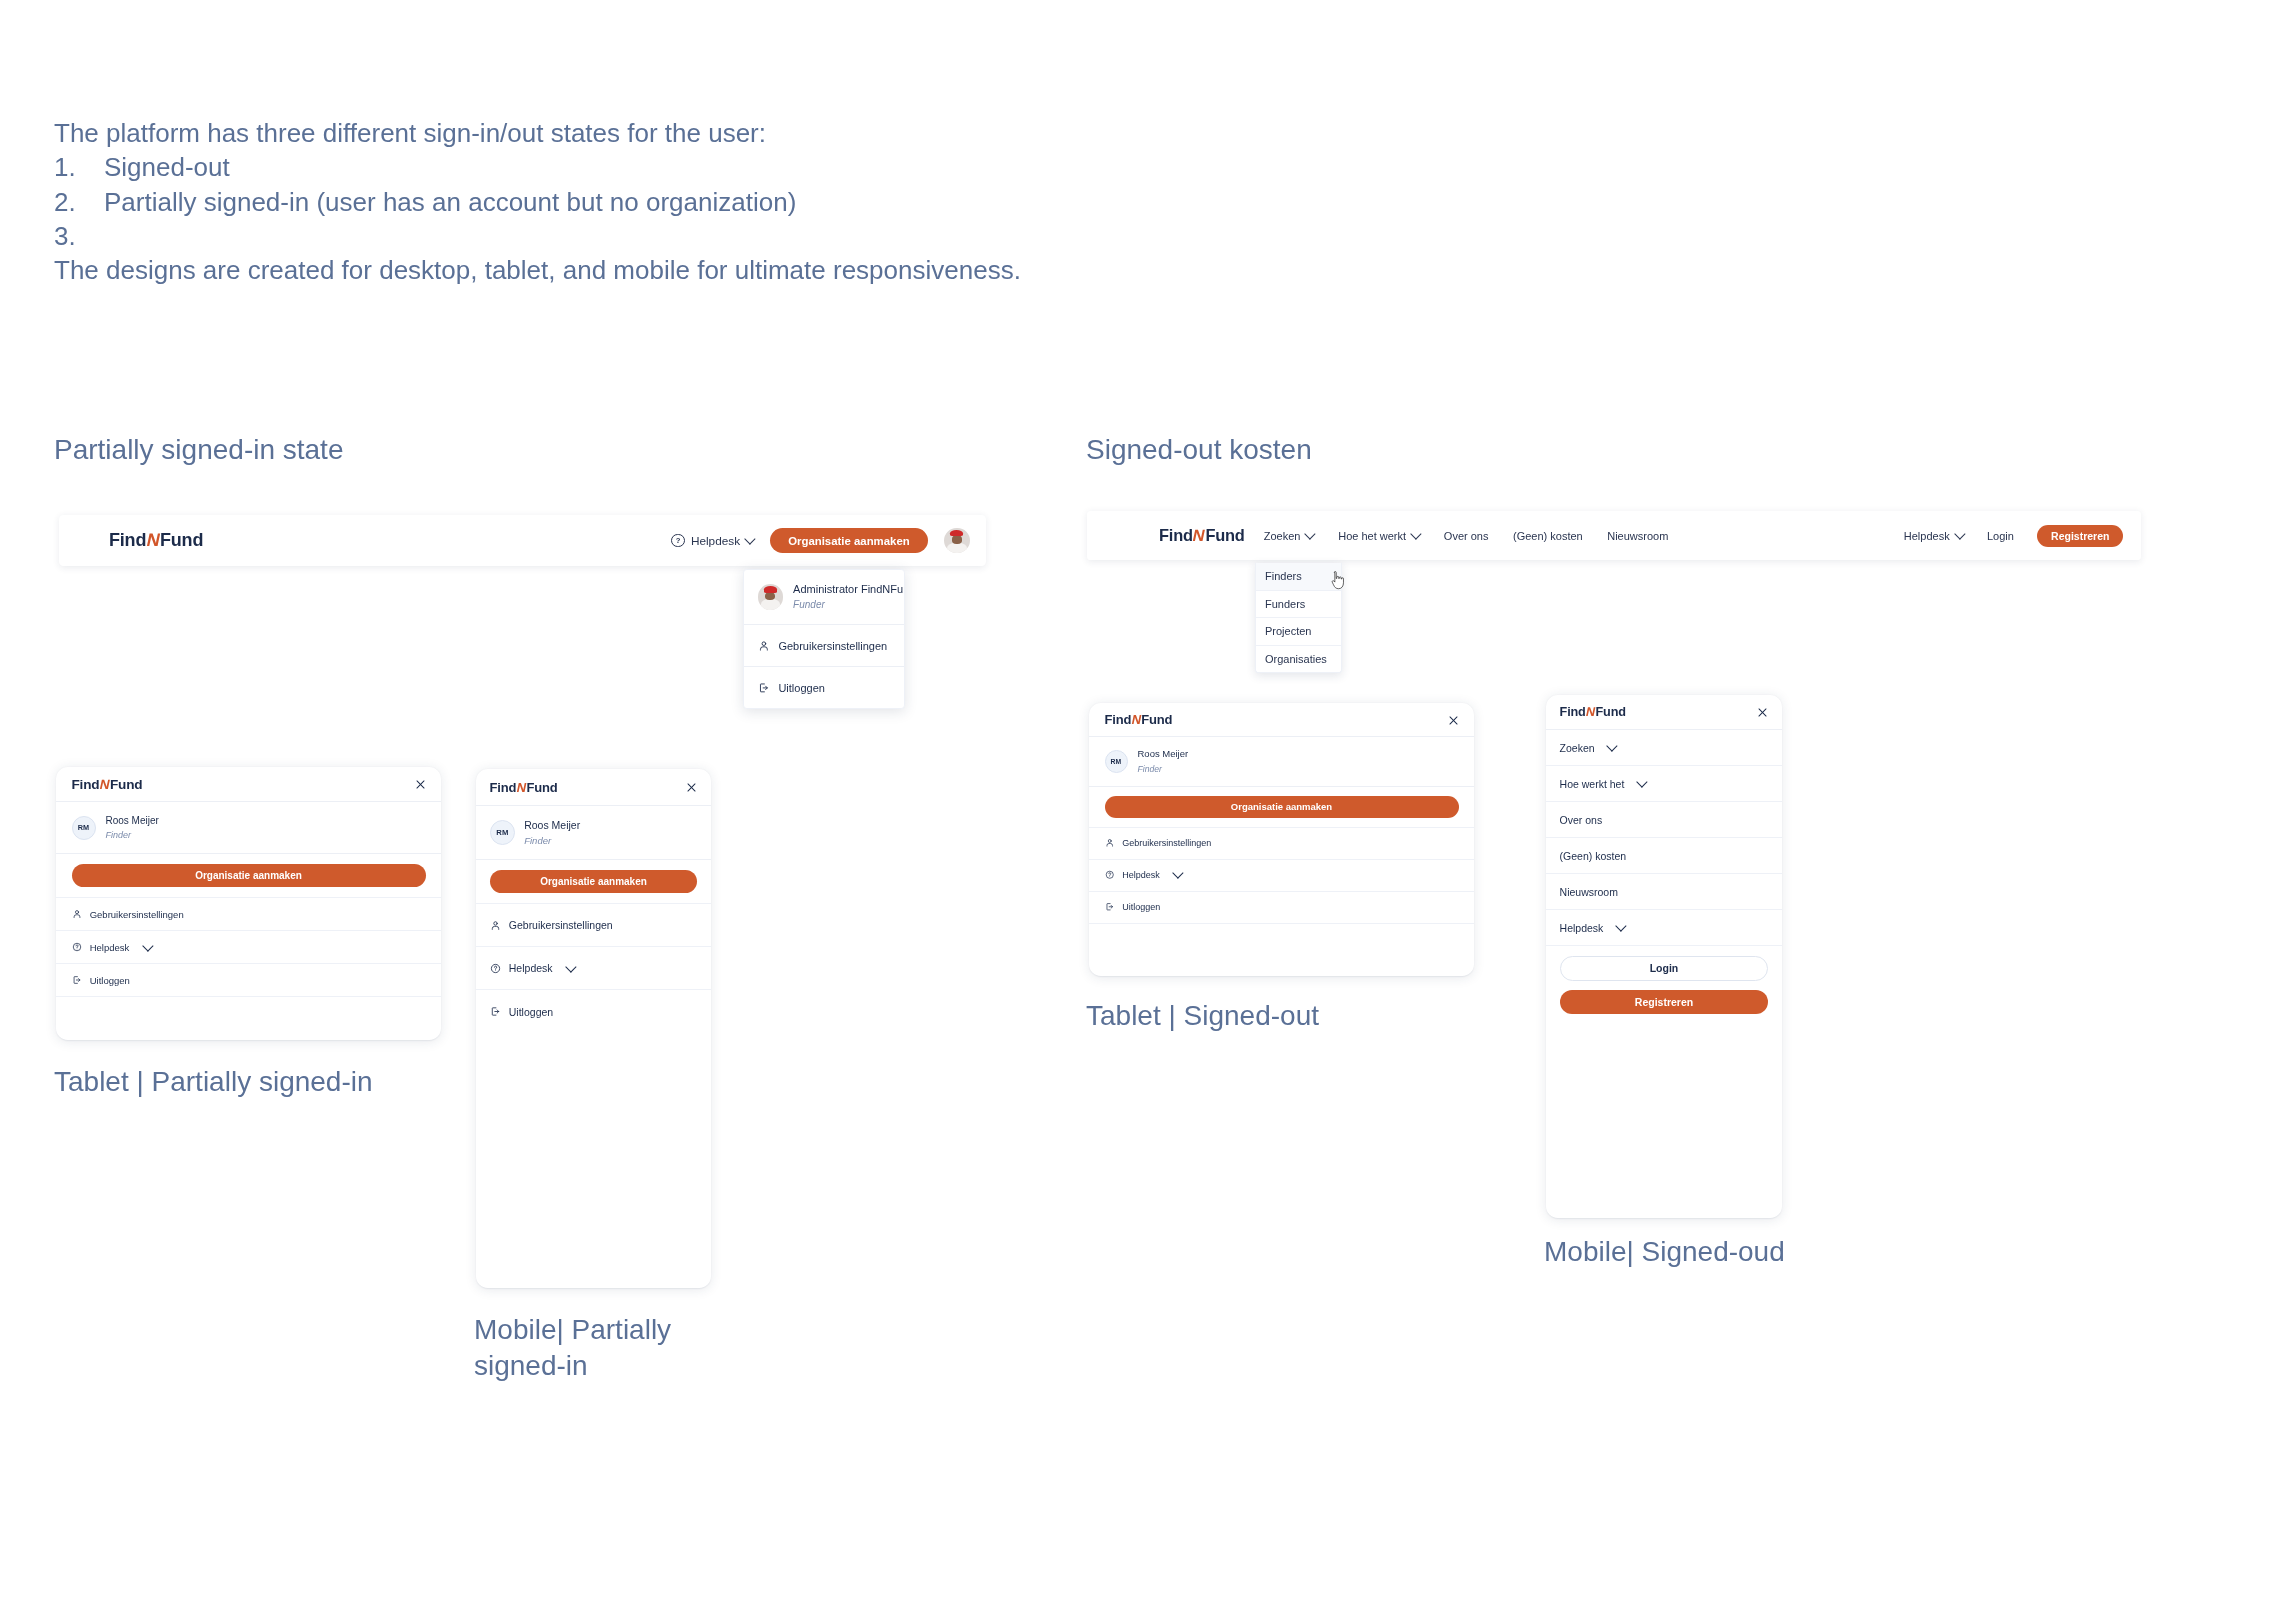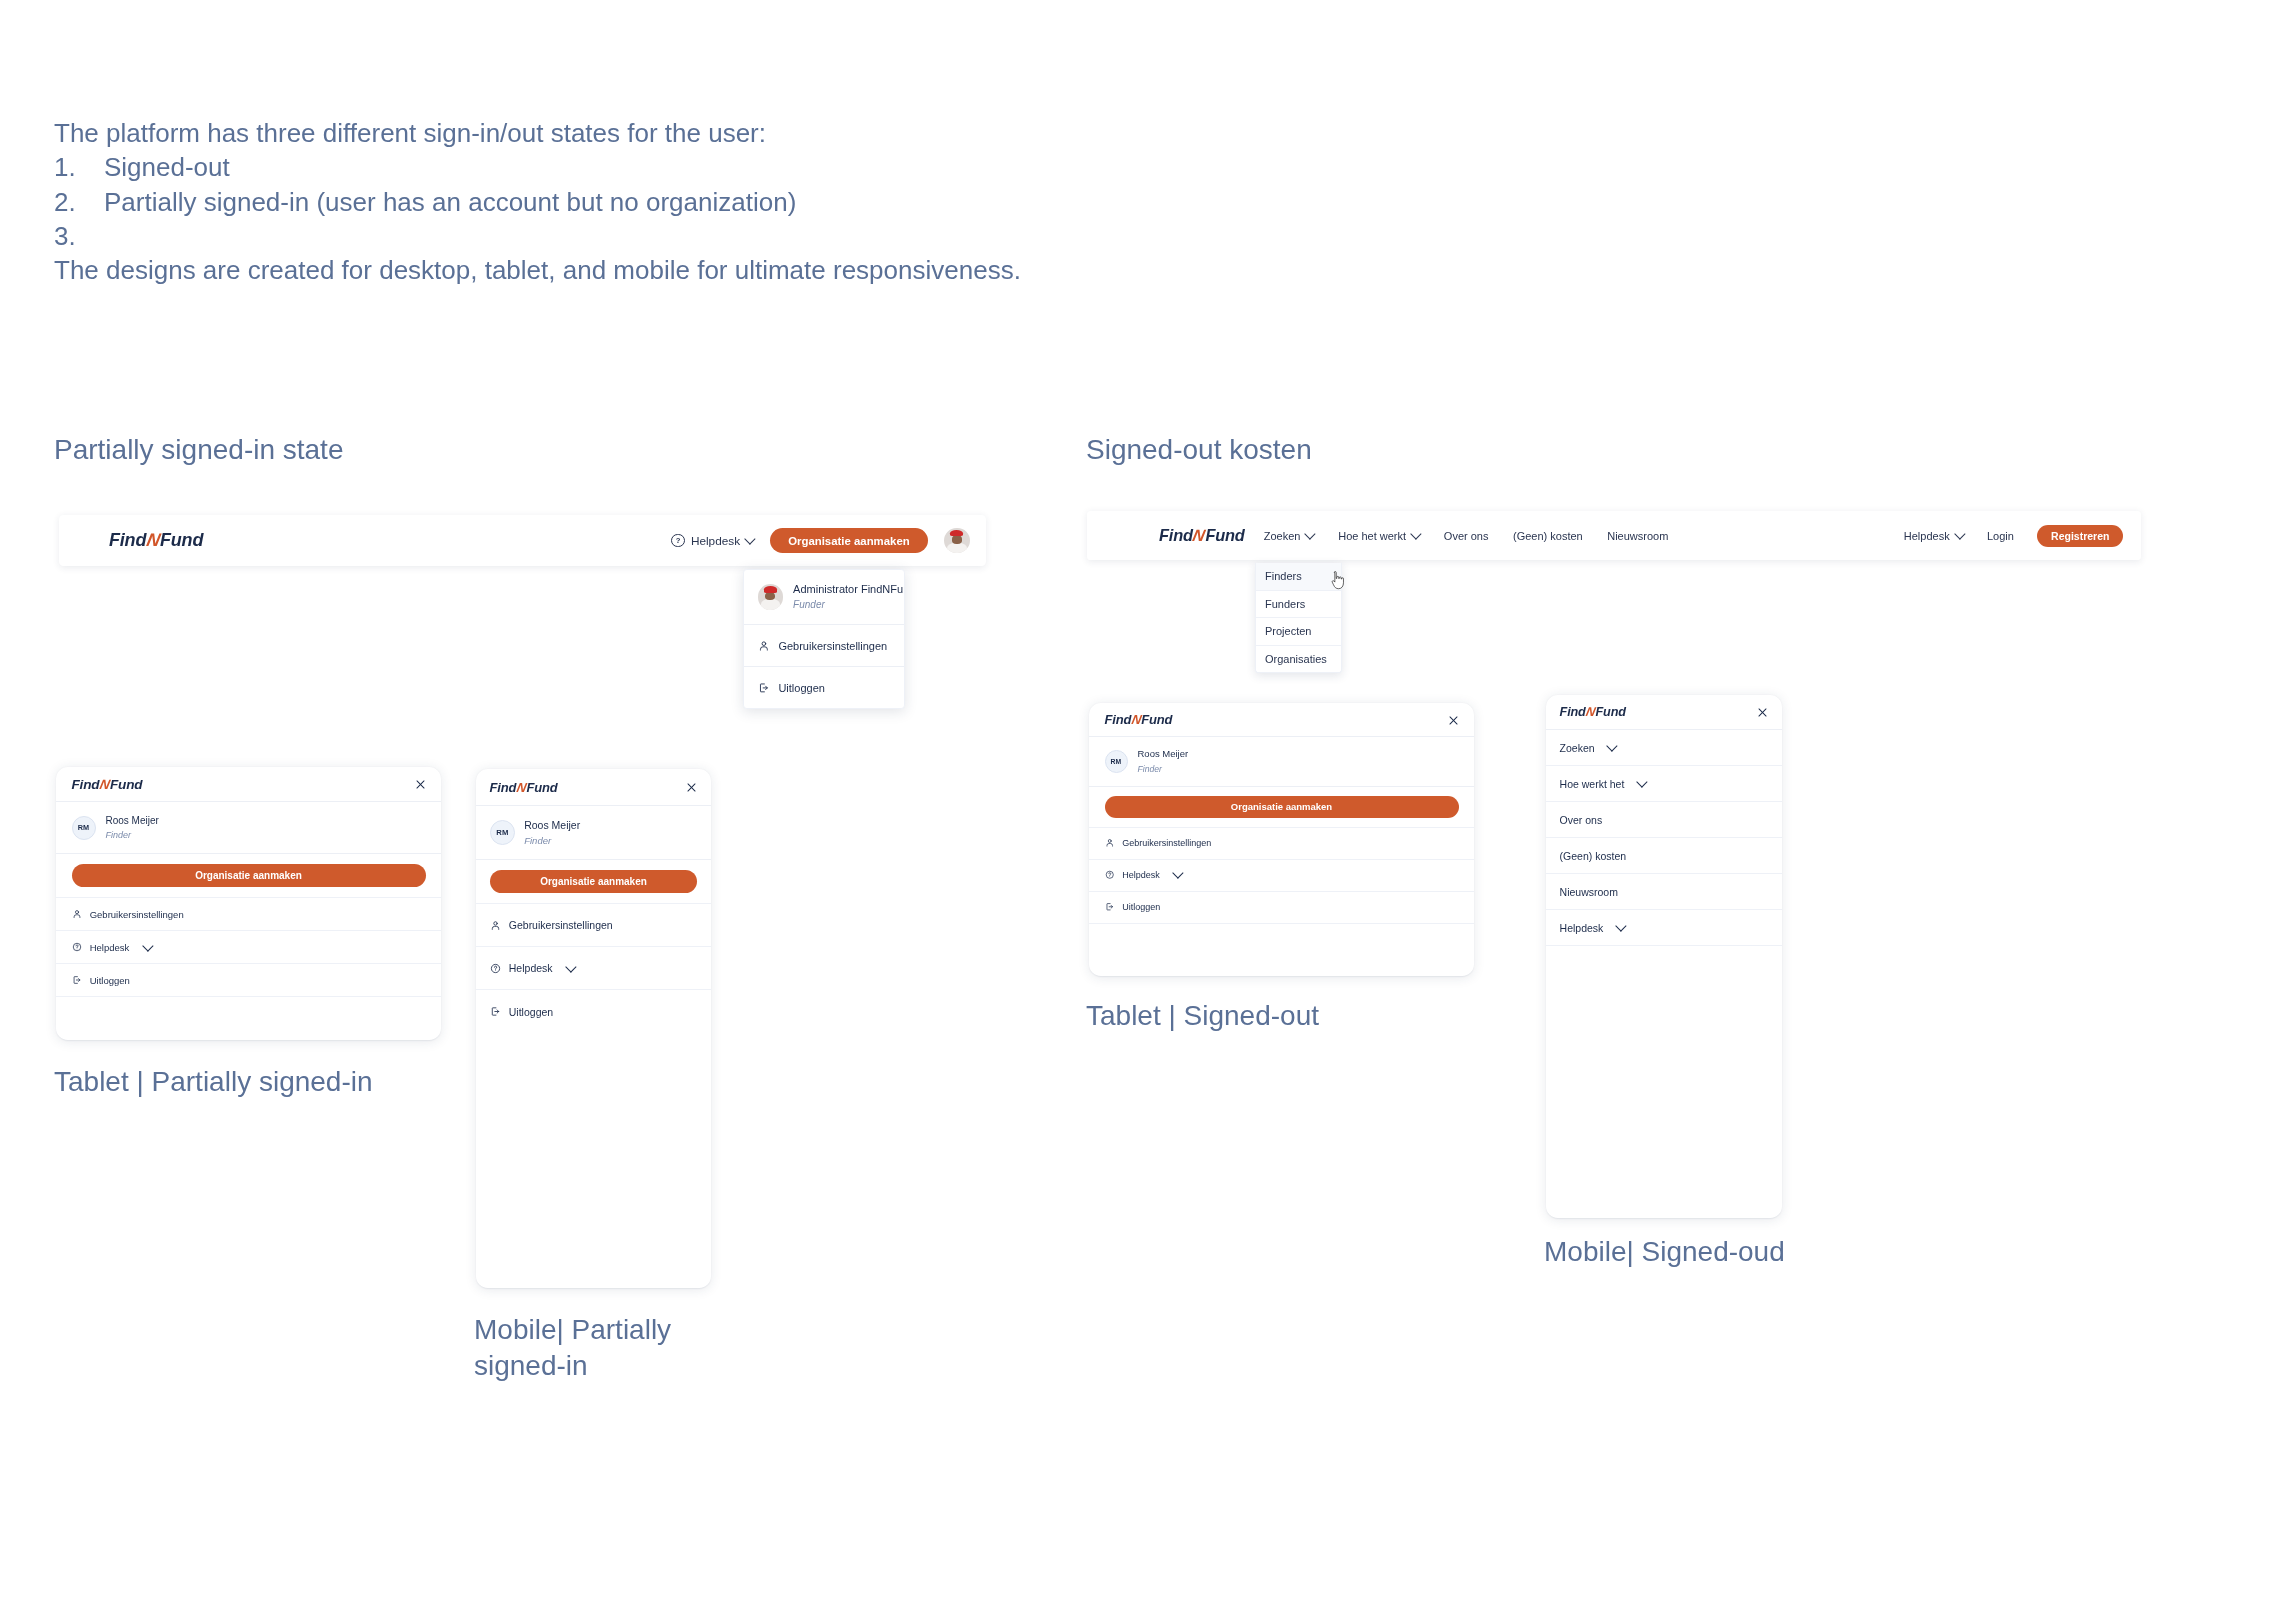--- a/index.html
+++ b/index.html
@@ -71,21 +71,20 @@
 
   
   .logo {
     display: inline-flex;
     align-items: center;
     font-weight: 700;
     color: #1c2b4a;
     letter-spacing: -0.2px;
     white-space: nowrap;
     font-family: "Liberation Sans", sans-serif;
-    font-style: italic;
   }
   .logo .slash {
     color: #d2562a;
     display: inline-block;
     transform: skewX(-12deg);
     margin: 0 0.5px;
   }
 
   
   #nav-partial {
@@ -721,15 +720,19 @@
       <span>(Geen) kosten</span>
     </div>
     <div class="panel-row">
       <span>Nieuwsroom</span>
     </div>
     <div class="panel-row">
       <span>Helpdesk</span>
       <i class="chev" style="margin-left:6.4px"></i>
     </div>
   </div>
+  <div class="auth-block">
+    <span class="btn btn-outline">Login</span>
+    <span class="btn btn-primary">Registreren</span>
+  </div>
 </div>
 <div class="caption" id="cap-mobile-signedout">Mobile| Signed-oud</div>
 
 
 </body></html>

